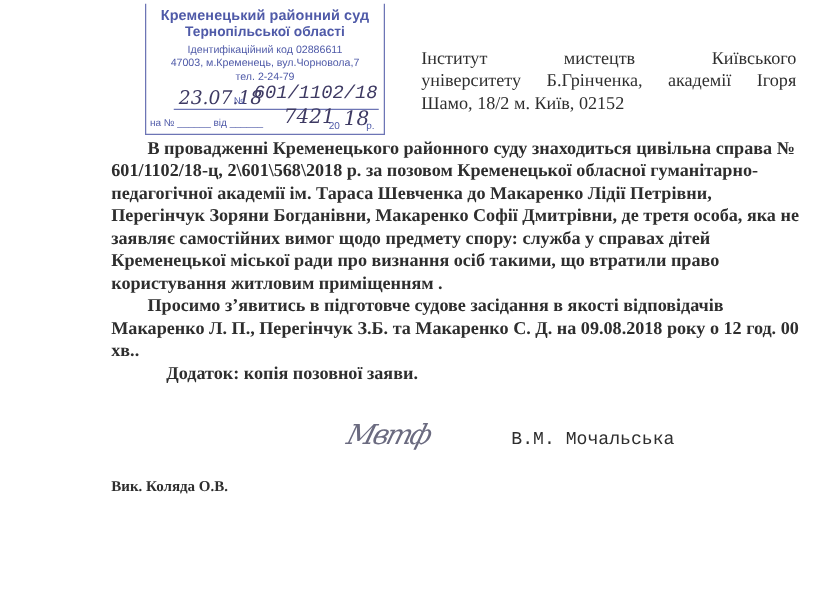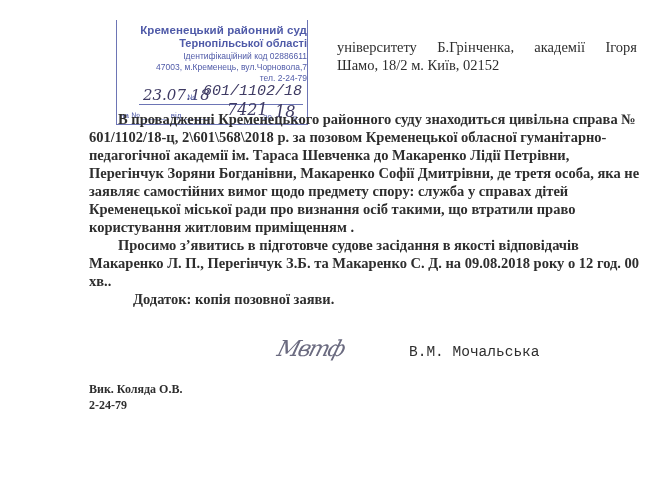--- a/index.html
+++ b/index.html
@@ -1,23 +1,23 @@
 <!DOCTYPE html>
 <html><head>
   <meta charset="utf-8">
   <style>
     html, body { margin: 0; padding: 0; }
     body {
       width: 650px; height: 486px; background: #ffffff; position: relative; overflow: hidden;
       font-family: "Liberation Serif", serif; color: #2e2e2e;
     }
     .stamp {
-      position: absolute; left: 116px; top: 20px; width: 190px; height: 104px;
+      position: absolute; left: 116px; top: 3px; width: 190px; height: 104px;
       border: 1.5px solid #6d75b5; border-top: none;
-      color: #4f5aa8; font-family: "Liberation Sans", sans-serif; text-align: right;
+      color: #4f5aa8; font-family: "Liberation Sans", sans-serif; text-align: center;
     }
     .stamp .l1 { font-size: 11.5px; font-weight: bold; margin-top: 4px; letter-spacing: 0.1px; }
     .stamp .l2 { font-size: 11px; font-weight: bold; margin-top: 1px; }
     .stamp .l3 { font-size: 8.5px; margin-top: 2px; }
     .stamp .l4 { font-size: 8.5px; margin-top: 1px; }
     .stamp .l5 { font-size: 8.5px; margin-top: 1px; }
     .stamp .hw { position: absolute; font-family: "DejaVu Serif", serif; font-style: italic; color: #3e3a63; }
     .stamp .date { left: 26px; top: 66px; font-size: 15px; }
     .stamp .no-lbl { left: 70px; top: 73px; font-size: 8px; font-style: normal; font-family: "Liberation Sans", sans-serif; color:#4f5aa8; }
     .stamp .num1 { left: 86px; top: 63px; font-size: 15px; font-family: Liberation Mono, monospace; }
@@ -64,31 +64,31 @@
   <span class="hw num1">601/1102/18</span>
   <div class="ul" style="left:22px; top:84px; width:164px;"></div>
   <span class="bottom">на № ______ від ______</span>
   <span class="hw num2">7421</span>
   <span class="hw no-lbl" style="left:146px; top:93px;">20</span>
   <span class="hw yr">18</span>
   <span class="hw no-lbl" style="left:176px; top:93px;">р.</span>
 </div>
 
 <div class="addressee">
+  <p class="first">Інститут мистецтв Київського</p>
   <p class="first">університету Б.Грінченка, академії Ігоря</p>
   <p>Шамо, 18/2 м. Київ, 02152</p>
 </div>
 
 <div class="body-text">
   <p class="indent">В  провадженні Кременецького районного суду знаходиться  цивільна справа № 601/1102/18-ц, 2\601\568\2018 р. за позовом Кременецької обласної гуманітарно- педагогічної академії ім. Тараса Шевченка  до Макаренко Лідії Петрівни, Перегінчук Зоряни Богданівни, Макаренко Софії Дмитрівни, де третя особа, яка не заявляє самостійних вимог щодо предмету спору: служба  у справах дітей Кременецької міської ради  про визнання осіб такими, що втратили право користування  житловим приміщенням .</p>
   <p class="indent">Просимо з’явитись в підготовче судове засідання в якості відповідачів Макаренко Л. П., Перегінчук З.Б. та Макаренко С. Д. на 09.08.2018 року о 12 год. 00 хв..</p>
   <p class="indent" style="text-indent:44px;">Додаток: копія позовної заяви.</p>
 </div>
 
 <div class="sign-block">
 </div>
 <div class="signature">Мвтф</div>
 <div class="judge-name">В.М. Мочальська</div>
 
 <div class="executor">
   <p>Вик. Коляда О.В.</p>
-  <p>2-24-79</p>
 </div>
 
 </body></html>

